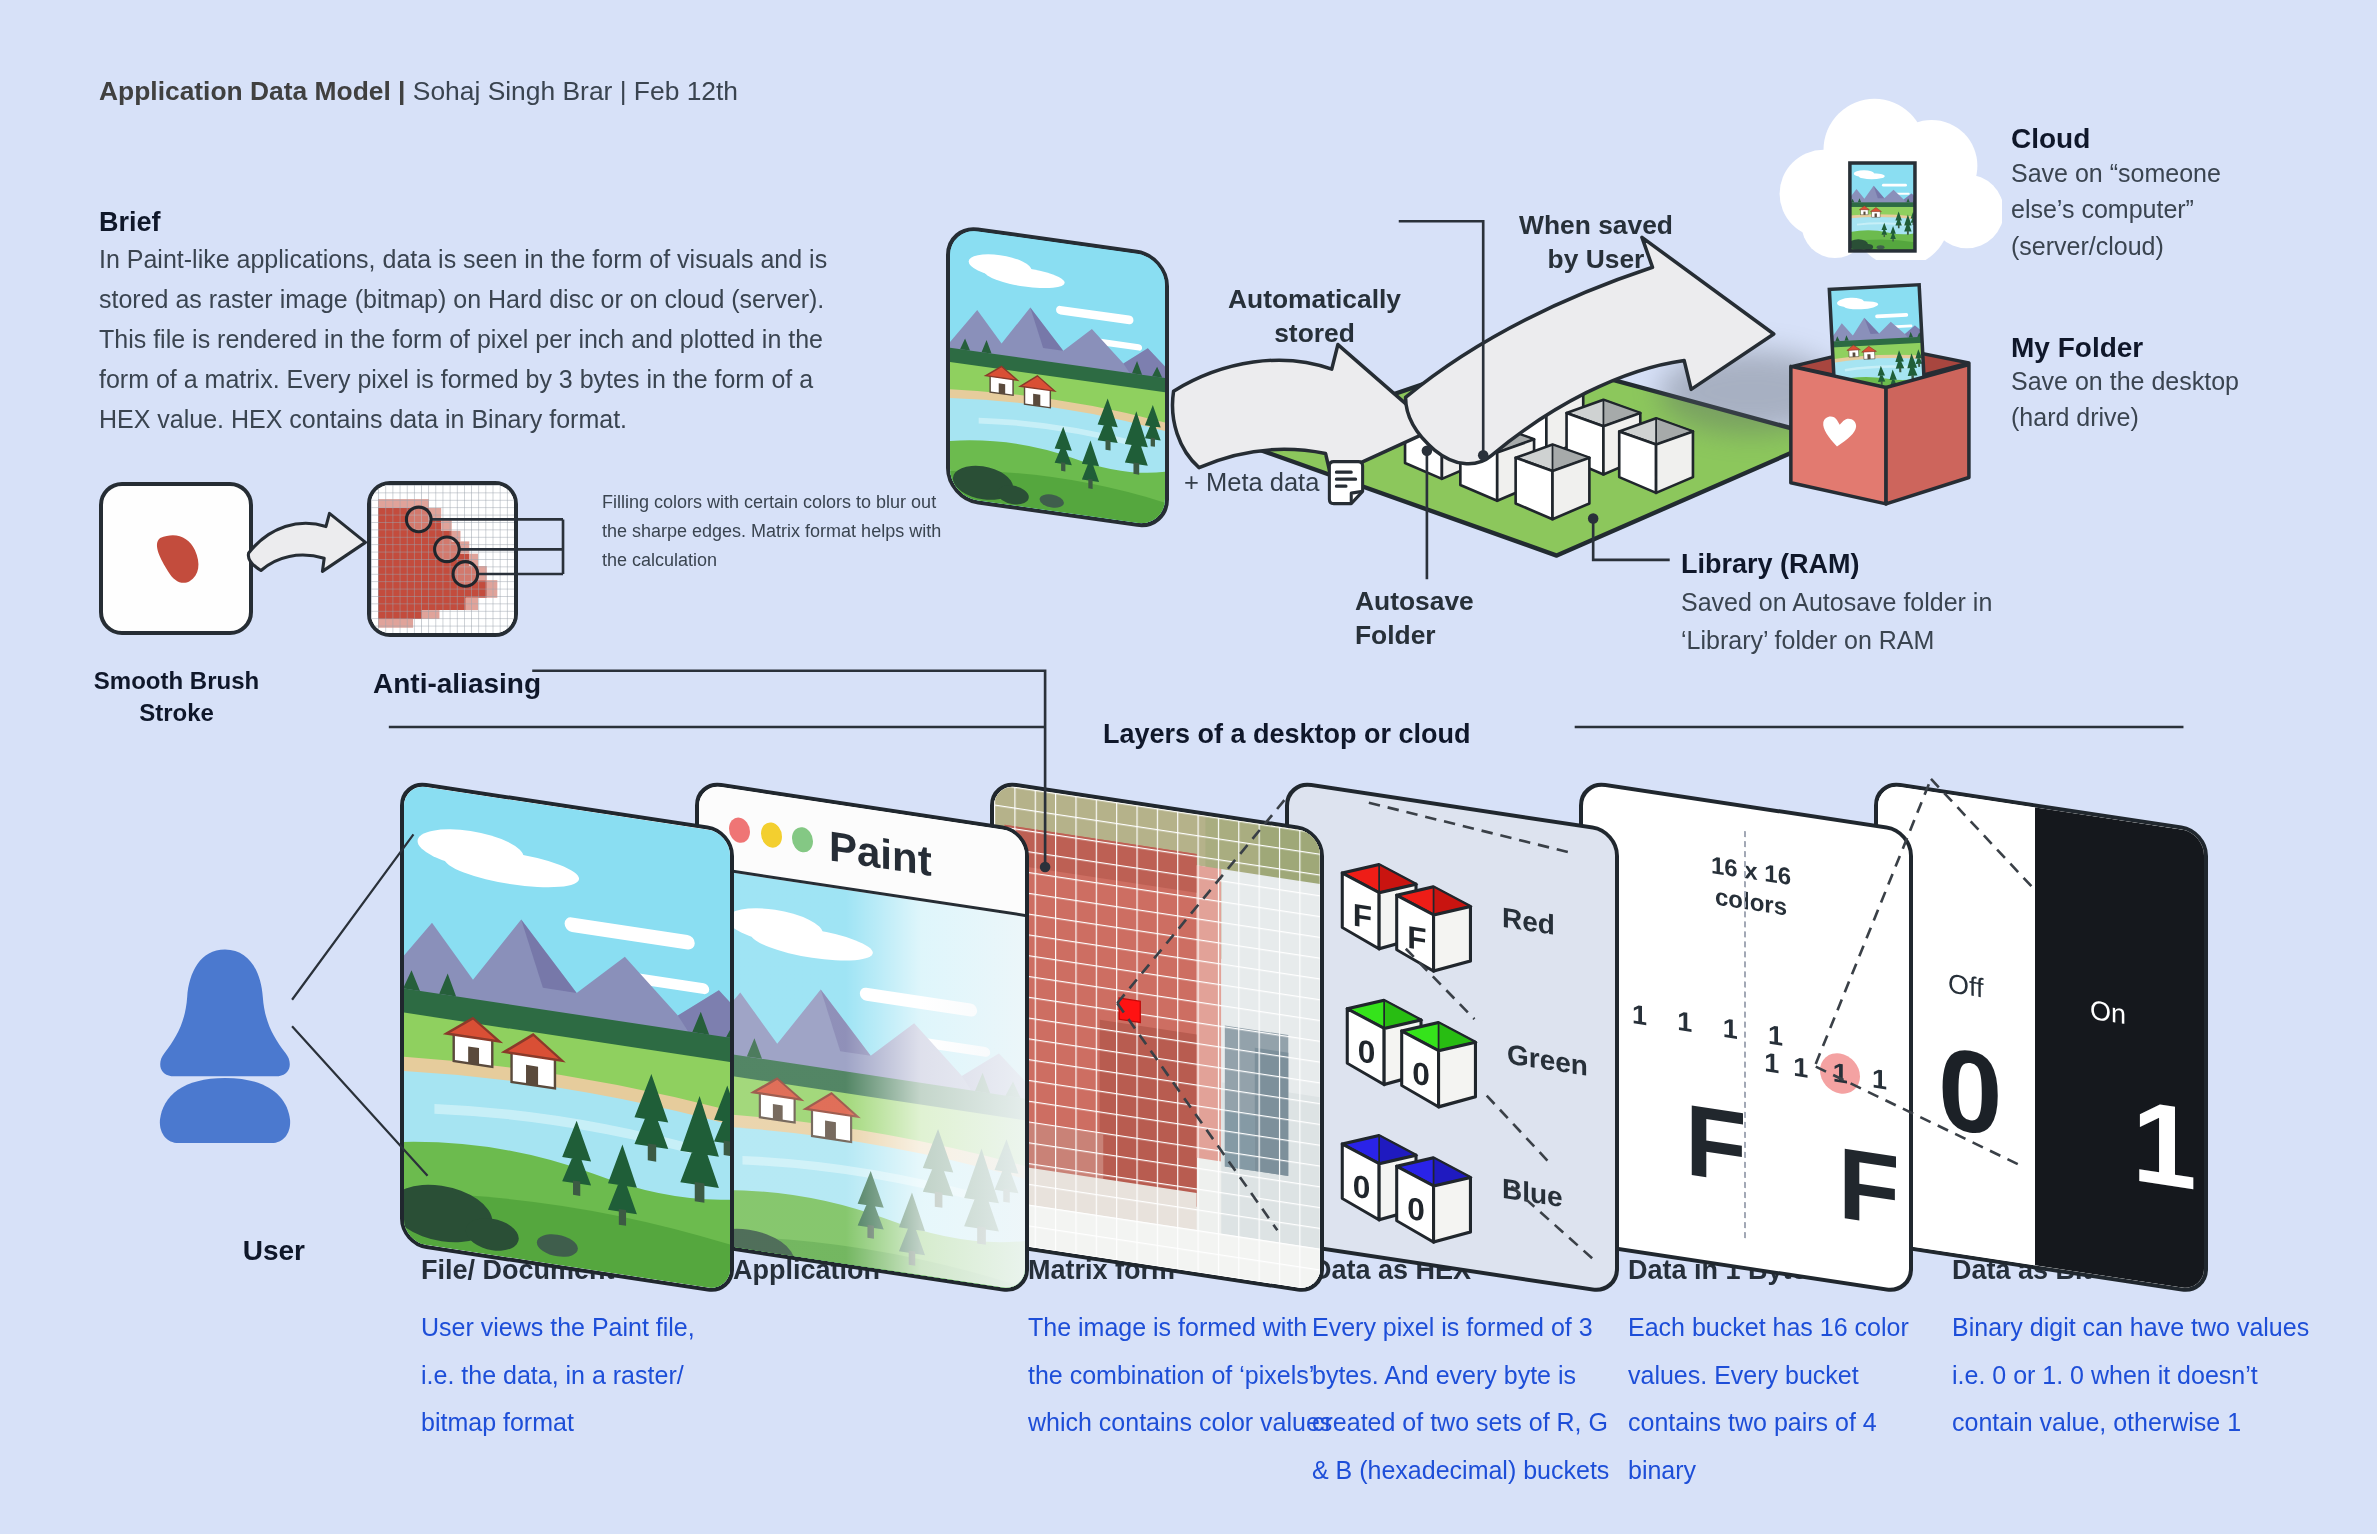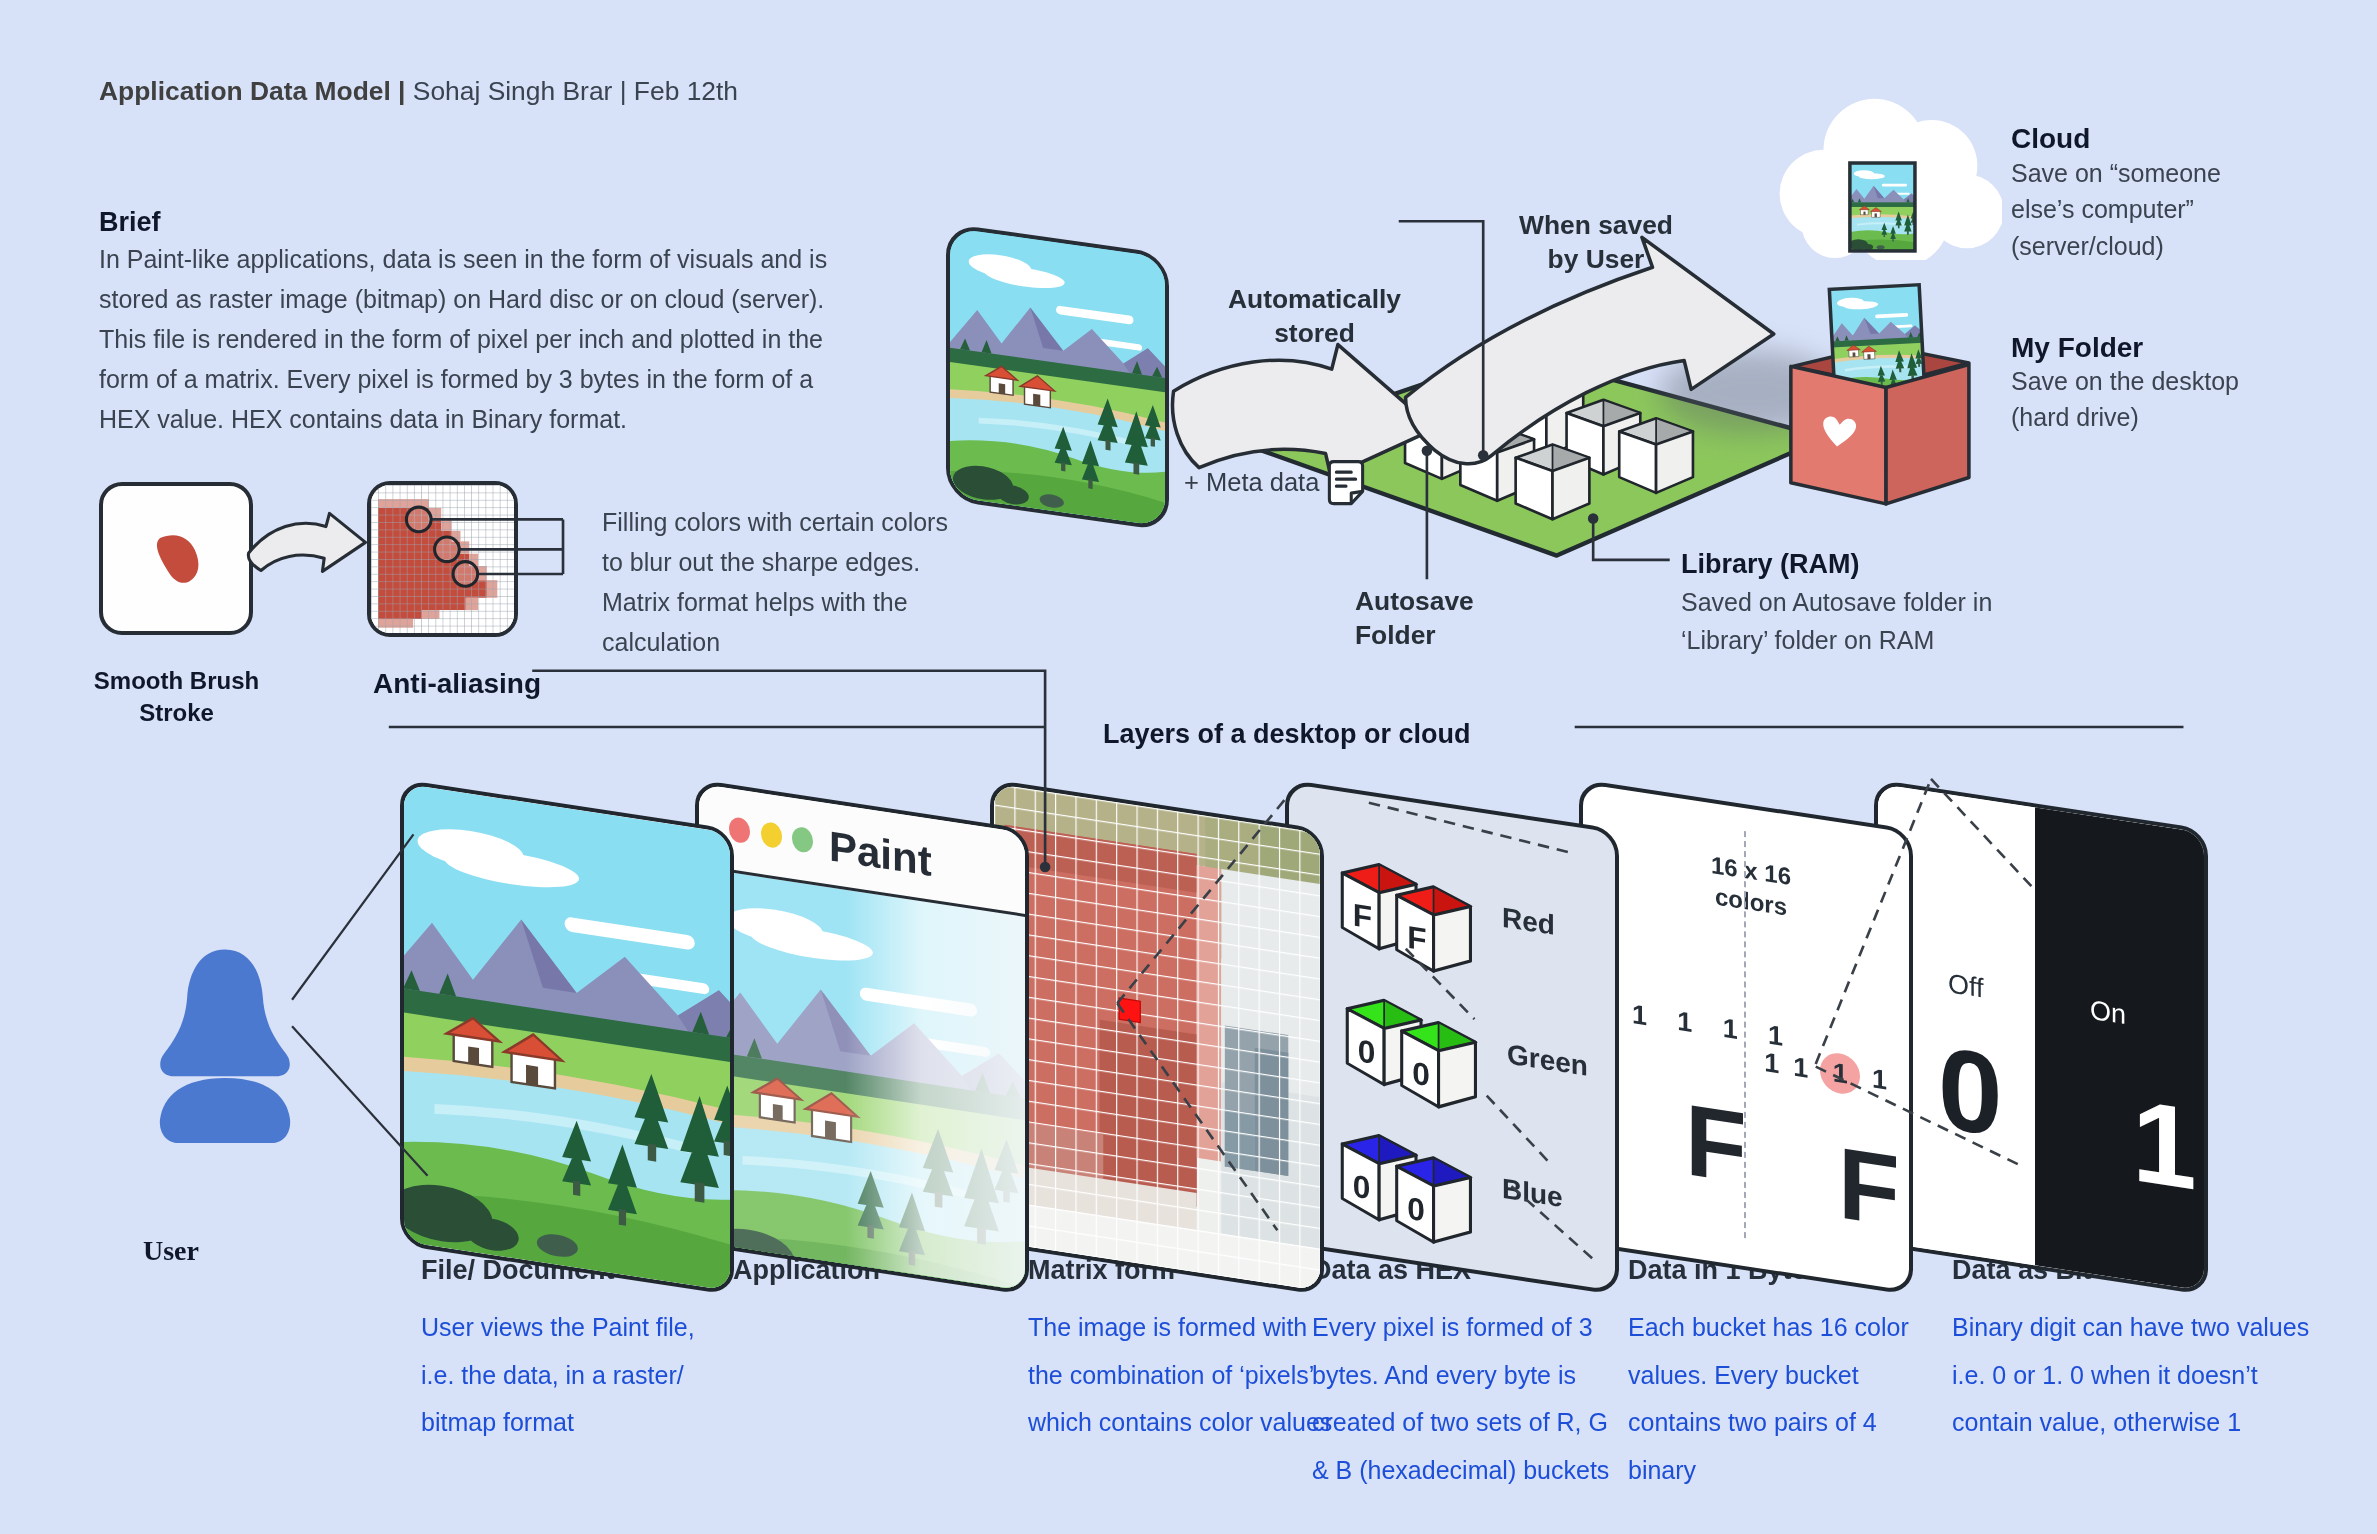--- a/index.html
+++ b/index.html
@@ -11,42 +11,42 @@
   
   .title{left:99px;top:76px;font-size:26.4px;color:#3a4450;}
   .title .bold{font-weight:700;color:#404040;}
   
   .brief-h{left:99px;top:195px;font-size:27px;}
   .brief-p{left:99px;top:239px;width:735px;font-size:25px;line-height:1.6;}
   
   .card-sm{width:146px;height:145px;background:#fefefe;border:4px solid #262d34;border-radius:23px;}
   .smooth-card{left:99px;top:482px;}
   .aa-card{left:367px;top:481px;width:143px;height:148px;overflow:hidden;}
-  .note-p{left:602px;top:502px;width:356px;font-size:25px;line-height:1.6;}
+  .note-p{left:602px;top:488px;width:356px;font-size:18px;line-height:1.6;}
   .smooth-label{left:69px;top:653px;width:215px;text-align:center;font-size:24px;line-height:1.35;}
   .aa-label{left:373px;top:656px;font-size:28px;}
   
   .lbl{font-size:26.4px;font-weight:700;color:#273039;line-height:1.3;}
   .temp-lbl{left:1212px;top:179px;width:192px;text-align:center;}
   .saved-lbl{left:1510px;top:208px;width:172px;text-align:center;}
   .auto-lbl{left:1183px;top:282px;width:183px;text-align:center;margin-left:40px;}
   .meta-lbl{left:1184px;top:468px;font-size:25.5px;font-weight:400;color:#333d49;}
   .autosave-lbl{left:1355px;top:584px;width:145px;}
   .library-h{left:1681px;top:537px;font-size:27px;}
   .library-p{left:1681px;top:584px;width:326px;font-size:25px;line-height:1.5;}
   .cloud-h{left:2011px;top:111px;font-size:28px;}
   .cloud-p{left:2011px;top:155px;width:268px;font-size:25px;line-height:1.45;}
   .myfolder-h{left:2011px;top:320px;font-size:28px;}
   .myfolder-p{left:2011px;top:363px;width:233px;font-size:25px;line-height:1.45;}
   .thumb{left:946px;top:223px;width:215px;height:269px;border:4.4px solid #262d34;border-radius:32px;overflow:hidden;transform:skewY(8deg);transform-origin:0 0;background:#8adef2;}
   .arrow-shadow{left:1659px;top:350px;width:185px;height:84px;background:#5b626b;border-radius:50%;filter:blur(14px);opacity:.38;}
   
   .layers-h{left:1103px;top:707px;font-size:27px;}
   
-  .user-label{left:143px;top:1223px;width:162px;text-align:left;font-size:28px;font-family:Liberation Serif, serif;}
+  .user-label{left:143px;top:1223px;width:162px;text-align:right;font-size:28px;}
   
   .card{position:absolute;top:779px;width:326px;height:458px;border:4.4px solid #20272e;border-radius:26.4px;transform:skewY(8.6deg);transform-origin:0 0;overflow:hidden;background:#fff;}
   .c-file{left:400px;z-index:16;}
   .c-app{left:695px;z-index:15;}
   .c-matrix{left:990px;z-index:14;}
   .c-hex{left:1285px;z-index:13;background:#dde3ef;}
   .c-byte{left:1579px;z-index:12;}
   .c-bit{left:1874px;z-index:11;}
   .titlebar{position:absolute;left:0;top:0;right:0;height:81px;background:#fcfcfc;border-bottom:3.5px solid #262d34;z-index:3;}
   .dot{position:absolute;top:28px;width:21px;height:25px;border-radius:50%;}

